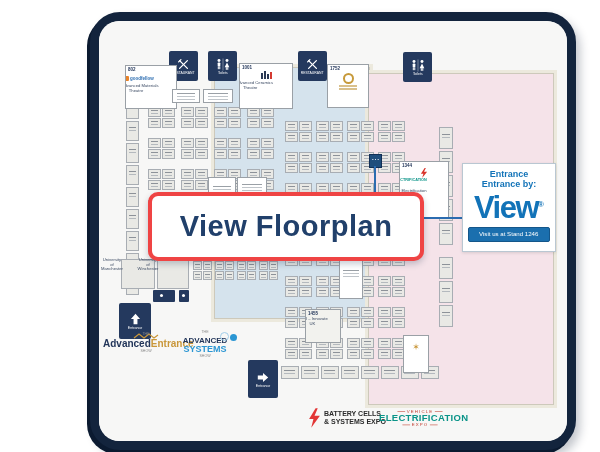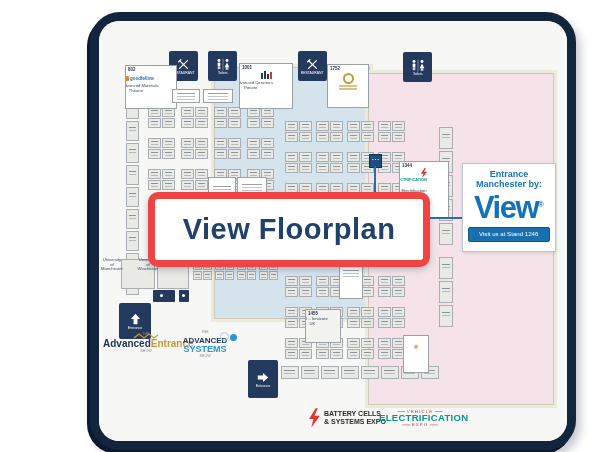--- a/index.html
+++ b/index.html
@@ -63,21 +63,21 @@
             align-items:center;justify-content:center;}
   .ent-label{color:#fff;font-size:9px;transform:scale(.4);transform-origin:center top;white-space:nowrap;height:4px;}
 
   
   .hl-booth{position:absolute;left:360px;top:145px;width:11px;height:12px;background:#1f4e7c;
             border:1px solid #123056;color:#fff;font-size:8px;line-height:10px;text-align:center;}
   .leader{position:absolute;background:#2b6cb0;}
 
   
   .view-btn{position:absolute;left:148px;top:192px;width:268px;height:61px;background:#ffffff;
-            border:7px solid #ef4444;border-radius:10px;display:flex;align-items:center;justify-content:center;
+            border:4px solid #ef4444;border-radius:10px;display:flex;align-items:center;justify-content:center;
             box-shadow:0 3px 6px rgba(30,50,80,.25);z-index:60;cursor:pointer;}
   .view-btn span{font-size:29px;font-weight:bold;color:#21406b;letter-spacing:.5px;}
 
   
   .sponsor{position:absolute;left:462px;top:163px;width:94px;height:89px;background:#ffffff;
            border:1px solid #b9c7d2;box-shadow:0 1px 3px rgba(0,0,0,.12);z-index:50;
            display:flex;flex-direction:column;align-items:center;padding-top:5px;box-sizing:border-box;}
   .sp-h{font-size:9px;font-weight:bold;color:#1273b8;line-height:1.15;text-align:center;}
   .fike{font-size:31px;font-weight:800;color:#1273b8;letter-spacing:-1.5px;line-height:1;margin-top:2px;}
   .fike sup{font-size:8px;letter-spacing:0;}
@@ -548,21 +548,21 @@
             </div>
         </div>
 
       </div>
     </div>
   </div>
 
   <div class="sponsor">
     <div class="sp-h">
       <div>Entrance</div>
-      <div>Manchester by:</div>
+      <div>Entrance by:</div>
     </div>
     <div class="fike"><span>View</span><sup>®</sup></div>
     <div class="sp-btn">
         <span>Visit us at Stand 1246</span>
       </div>
   </div>
 
   <div class="view-btn">
     <span>View Floorplan</span>
   </div>

